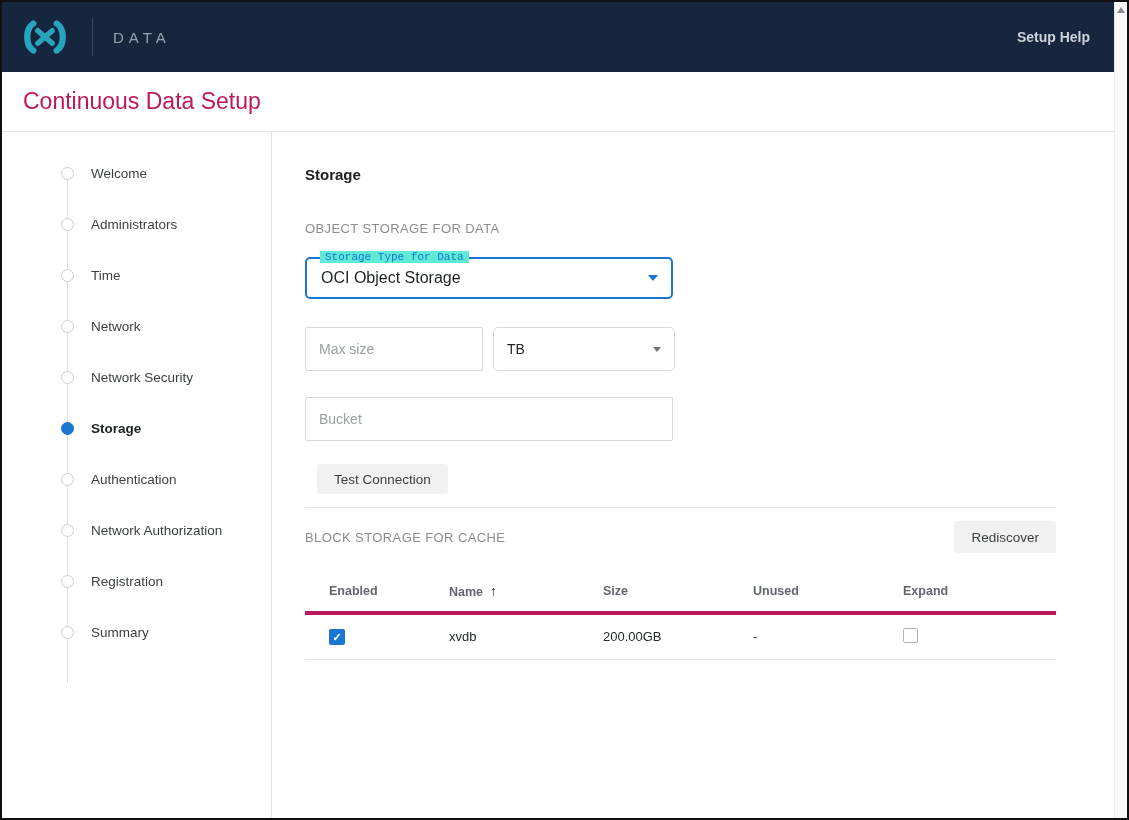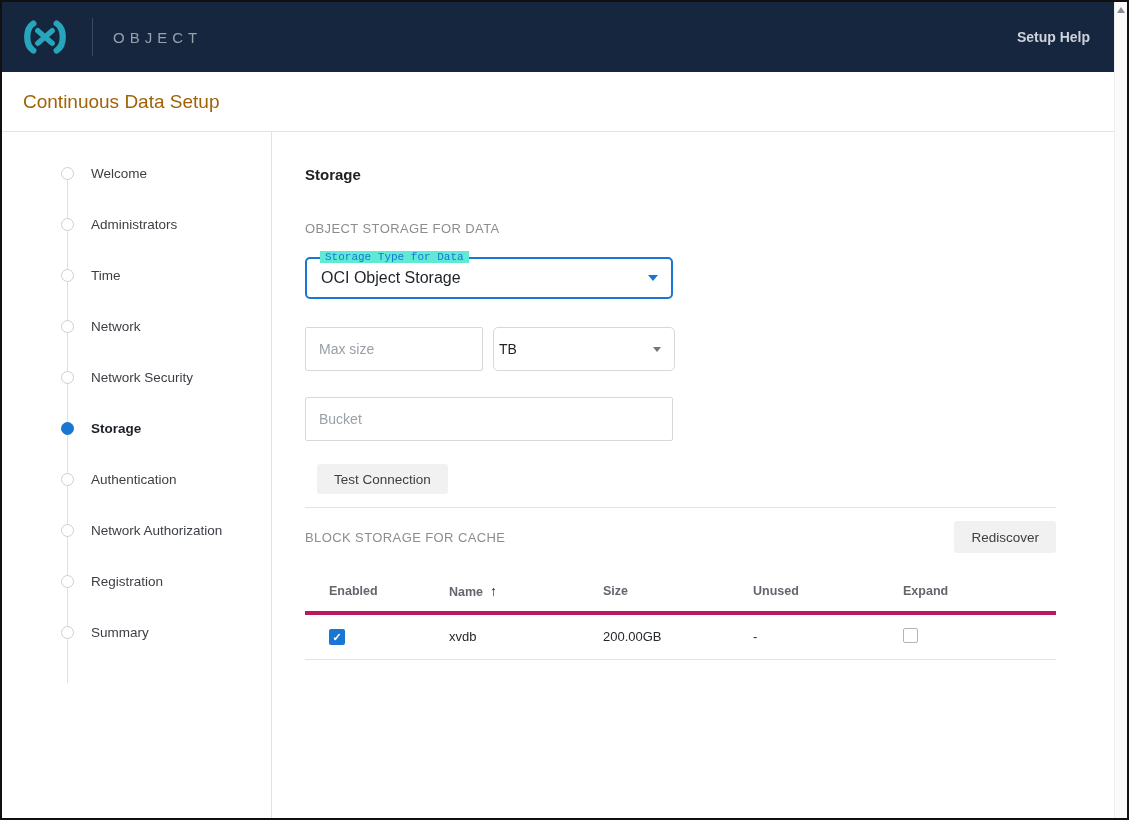--- a/index.html
+++ b/index.html
@@ -15,21 +15,21 @@
   .appbar { height:70px; background:var(--header-bg); display:flex; align-items:center;
             padding:0 24px 0 16px; flex:none; }
   .logo { color:var(--logo); display:flex; align-items:center; }
   .logo-divider { width:1px; height:38px; background:#39485e; margin:0 20px; }
   .brand { color:#97a1ac; letter-spacing:5px; font-size:15px; }
   .help-link { margin-left:auto; color:#ccd3da; font-weight:bold; font-size:14px; cursor:pointer; }
 
   
   .titlebar { height:60px; border-bottom:1px solid #e2e2e2; display:flex; align-items:center;
               padding-left:21px; flex:none; }
-  .page-title { font-size:19px; color:#a16207; }
+  .page-title { font-size:23px; color:#be185d; }
 
   
   .body { flex:1; display:flex; min-height:0; }
 
   
   .sidebar { width:270px; border-right:1px solid #e2e2e2; flex:none; }
   .stepper { position:relative; padding-top:16px; }
   .connector { position:absolute; left:65px; top:41px; width:1px; background:#e0e0e0; }
   .step { height:51px; display:flex; align-items:center; cursor:pointer; position:relative; }
   .dot { width:13px; height:13px; border-radius:50%; background:#fff; border:1px solid #cfcfcf;
@@ -57,21 +57,21 @@
                 border-left:4.5px solid transparent; border-right:4.5px solid transparent;
                 border-top:5px solid #757575; }
 
   .input-row { display:flex; gap:10px; margin-top:28px; }
   .tinput { height:44px; border:1px solid #d8d8d8; border-radius:2px; padding:15px 13px;
             font-size:14px; color:#1f2328; font-family:Liberation Sans, sans-serif; outline:none; }
   .tinput::placeholder { color:#9aa0a6; opacity:1; }
   .maxsize { width:178px; }
   .bucket { width:368px; margin-top:26px; display:block; }
   .unit-select { width:182px; height:44px; border:1px solid #d8d8d8; border-radius:5px;
-                 display:flex; align-items:center; padding:0 5px; position:relative;
+                 display:flex; align-items:center; padding:0 13px; position:relative;
                  cursor:pointer; background:#fff; }
   .unit-select .value { font-size:14px; color:#1f2328; }
 
   .gray-btn { height:30px; padding:0 17px; background:#f1f1f1; border:none; border-radius:3px;
               font-size:13.5px; color:#3c4043; cursor:pointer; font-family:inherit; }
   .test-btn { margin-top:23px;margin-left:12px; }
 
   .section-divider { margin-top:13px; border-top:1px solid #e2e2e2; }
 
   .block-header { display:flex; align-items:center; justify-content:space-between; margin-top:13px; }
@@ -108,21 +108,21 @@
 
     <div class="appbar">
       <span class="logo">
         <svg width="54" height="38" viewBox="0 0 60 40" fill="none">
           <path d="M17 5 C8 11 8 29 17 35" stroke="currentColor" stroke-width="7" stroke-linecap="round"></path>
           <path d="M43 5 C52 11 52 29 43 35" stroke="currentColor" stroke-width="7" stroke-linecap="round"></path>
           <path d="M22 13 L38 27 M38 13 L22 27" stroke="currentColor" stroke-width="6" stroke-linecap="round"></path>
         </svg>
       </span>
       <span class="logo-divider"></span>
-      <span class="brand">OBJECT</span>
+      <span class="brand">DATA</span>
       <span class="help-link">Setup Help</span>
     </div>
 
     <div class="titlebar">
       <span class="page-title">Continuous Data Setup</span>
     </div>
 
     <div class="body">
 
       <div class="sidebar">

